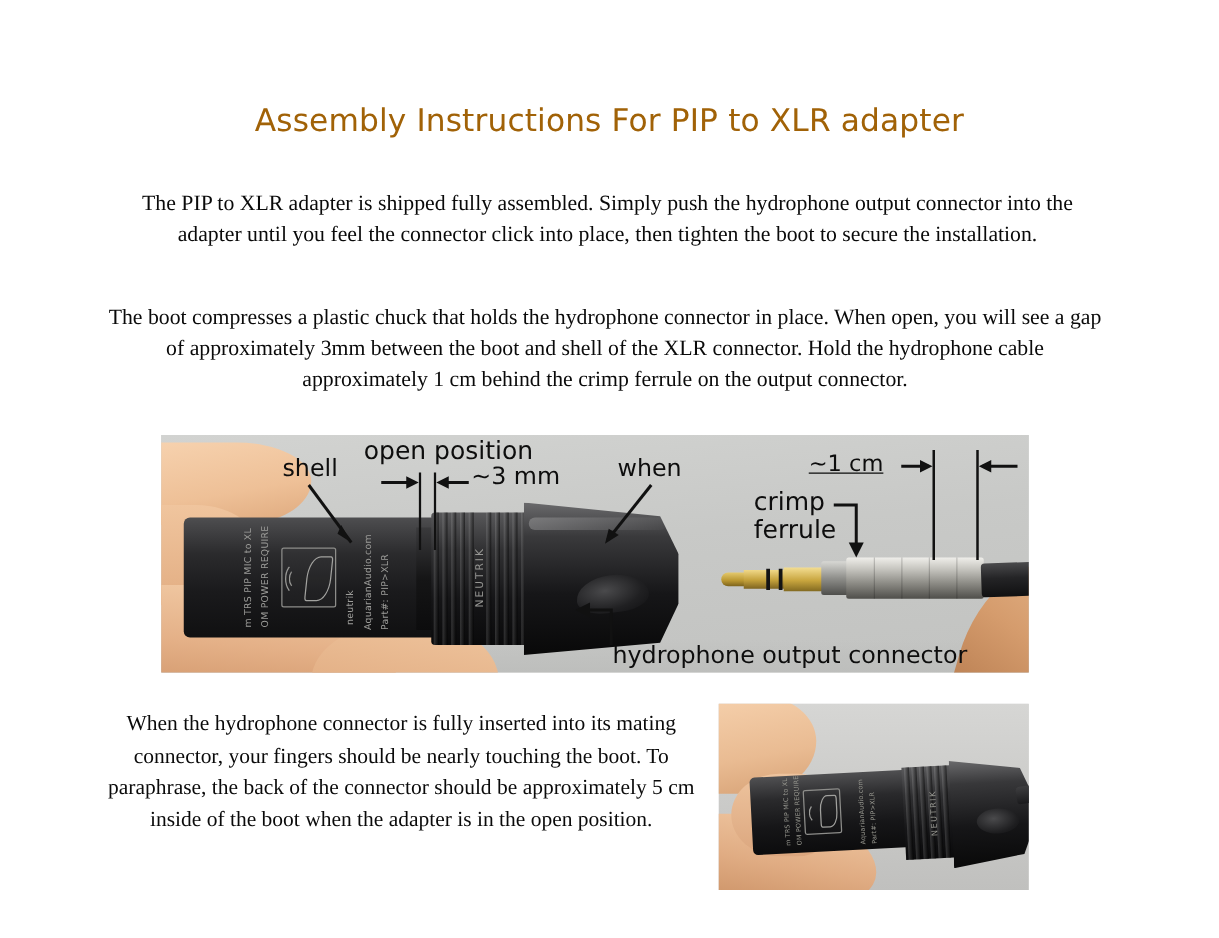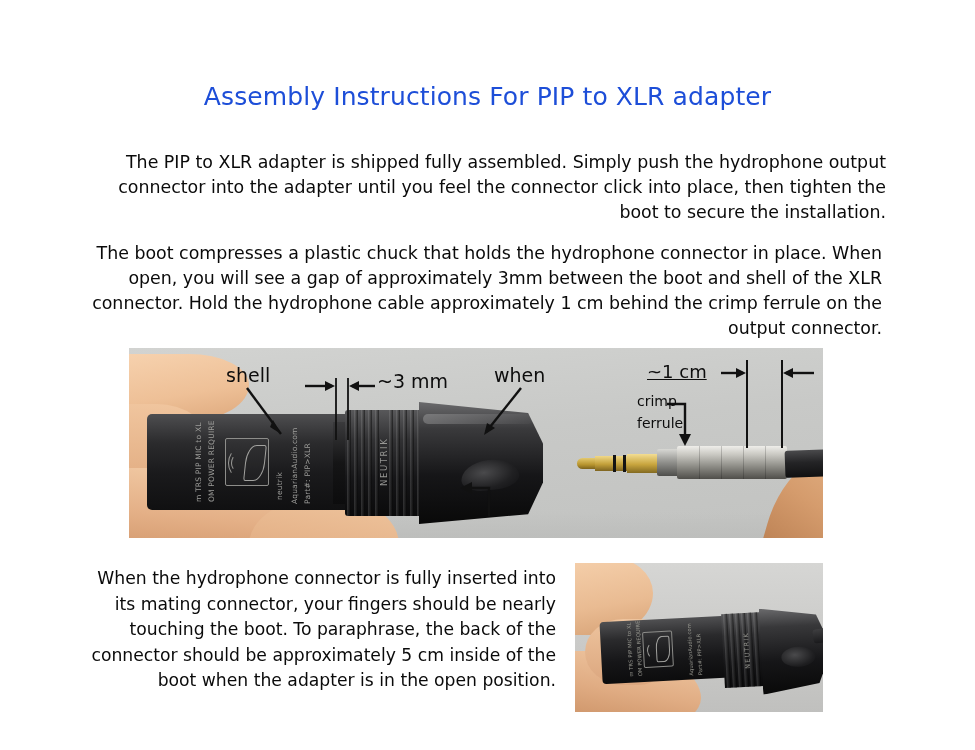--- a/index.html
+++ b/index.html
@@ -20,30 +20,31 @@
   
   #doc-title {
     position: absolute;
     left: 0;
     top: 82px;
     width: 975px;
     text-align: center;
     font-size: 25px;
     font-weight: 400;
     letter-spacing: 0.1px;
-    color: #1d4ed8;
+    color: #a16207;
   }
 
   
   .para {
     position: absolute;
     font-size: 17.4px;
     line-height: 25px;
     color: #0a0a0a;
-    text-align: right;
+    text-align: center;
+    font-family: Liberation Serif, serif;
   }
   #para-1 { left: 86px; top: 150px; width: 800px; }
   #para-2 { left: 86px; top: 241px; width: 796px; }
   #para-3 { left: 86px; top: 566px; width: 470px; font-size: 17.2px; line-height: 25.5px; }
 
   
   #photo-main {
     position: absolute;
     left: 129px;
     top: 348px;
@@ -243,21 +244,21 @@
     position: absolute;
     color: #0d0d0d;
     font-family: "DejaVu Sans", "Liberation Sans", sans-serif;
     white-space: nowrap;
   }
   #anno-shell        { left: 97px;  top: 16px;  font-size: 19px; }
   #anno-open-pos     { left: 162px; top: 0px;   font-size: 20px; }
   #anno-3mm          { left: 248px; top: 22px;  font-size: 19px; }
   #anno-boot         { left: 365px; top: 16px;  font-size: 19px; }
   #anno-1cm          { left: 518px; top: 13px;  font-size: 18px; text-decoration: underline; }
-  #anno-crimp        { left: 474px; top: 42px;  font-size: 14px; line-height: 22px; margin-left: 34px; }
+  #anno-crimp        { left: 474px; top: 42px;  font-size: 20px; line-height: 22px; }
   #anno-hyd-out      { left: 361px; top: 165px; font-size: 19px; }
 
   
   #anno-svg { position: absolute; inset: 0; pointer-events: none; }
 
   
   #photo-second {
     position: absolute;
     left: 575px;
     top: 563px;
@@ -429,32 +430,34 @@
 
     <polyline points="538,56 556,56 556,92" fill="none" stroke="#111" stroke-width="2.4"></polyline>
     <polygon points="556,98 550,86 562,86" fill="#111"></polygon>
 
     <polyline points="360,168 360,140 338,140" fill="none" stroke="#111" stroke-width="2.4"></polyline>
     <polygon points="331,140 343,134 343,146" fill="#111"></polygon>
   </svg>
 
   <div class="anno" id="anno-shell">shell</div>
 
+  <div class="anno" id="anno-open-pos">open position</div>
 
   <div class="anno" id="anno-3mm">~3 mm</div>
 
   <div class="anno" id="anno-boot">when</div>
 
   <div class="anno" id="anno-1cm">~1 cm</div>
 
   <div class="anno" id="anno-crimp">
     <div>crimp</div>
     <div>ferrule</div>
   </div>
 
+  <div class="anno" id="anno-hyd-out">hydrophone output connector</div>
 </div>
 
 <div class="para" id="para-3">When the hydrophone connector is fully inserted into its mating connector, your fingers should be nearly touching the boot. To paraphrase, the back of the connector should be approximately 5 cm inside of the boot when the adapter is in the open position.</div>
 
 <div id="photo-second">
   <div class="backdrop2"></div>
 
   <div id="p2-finger-top"></div>
   <div id="p2-finger-bot"></div>
   <div id="p2-thumb"></div>

